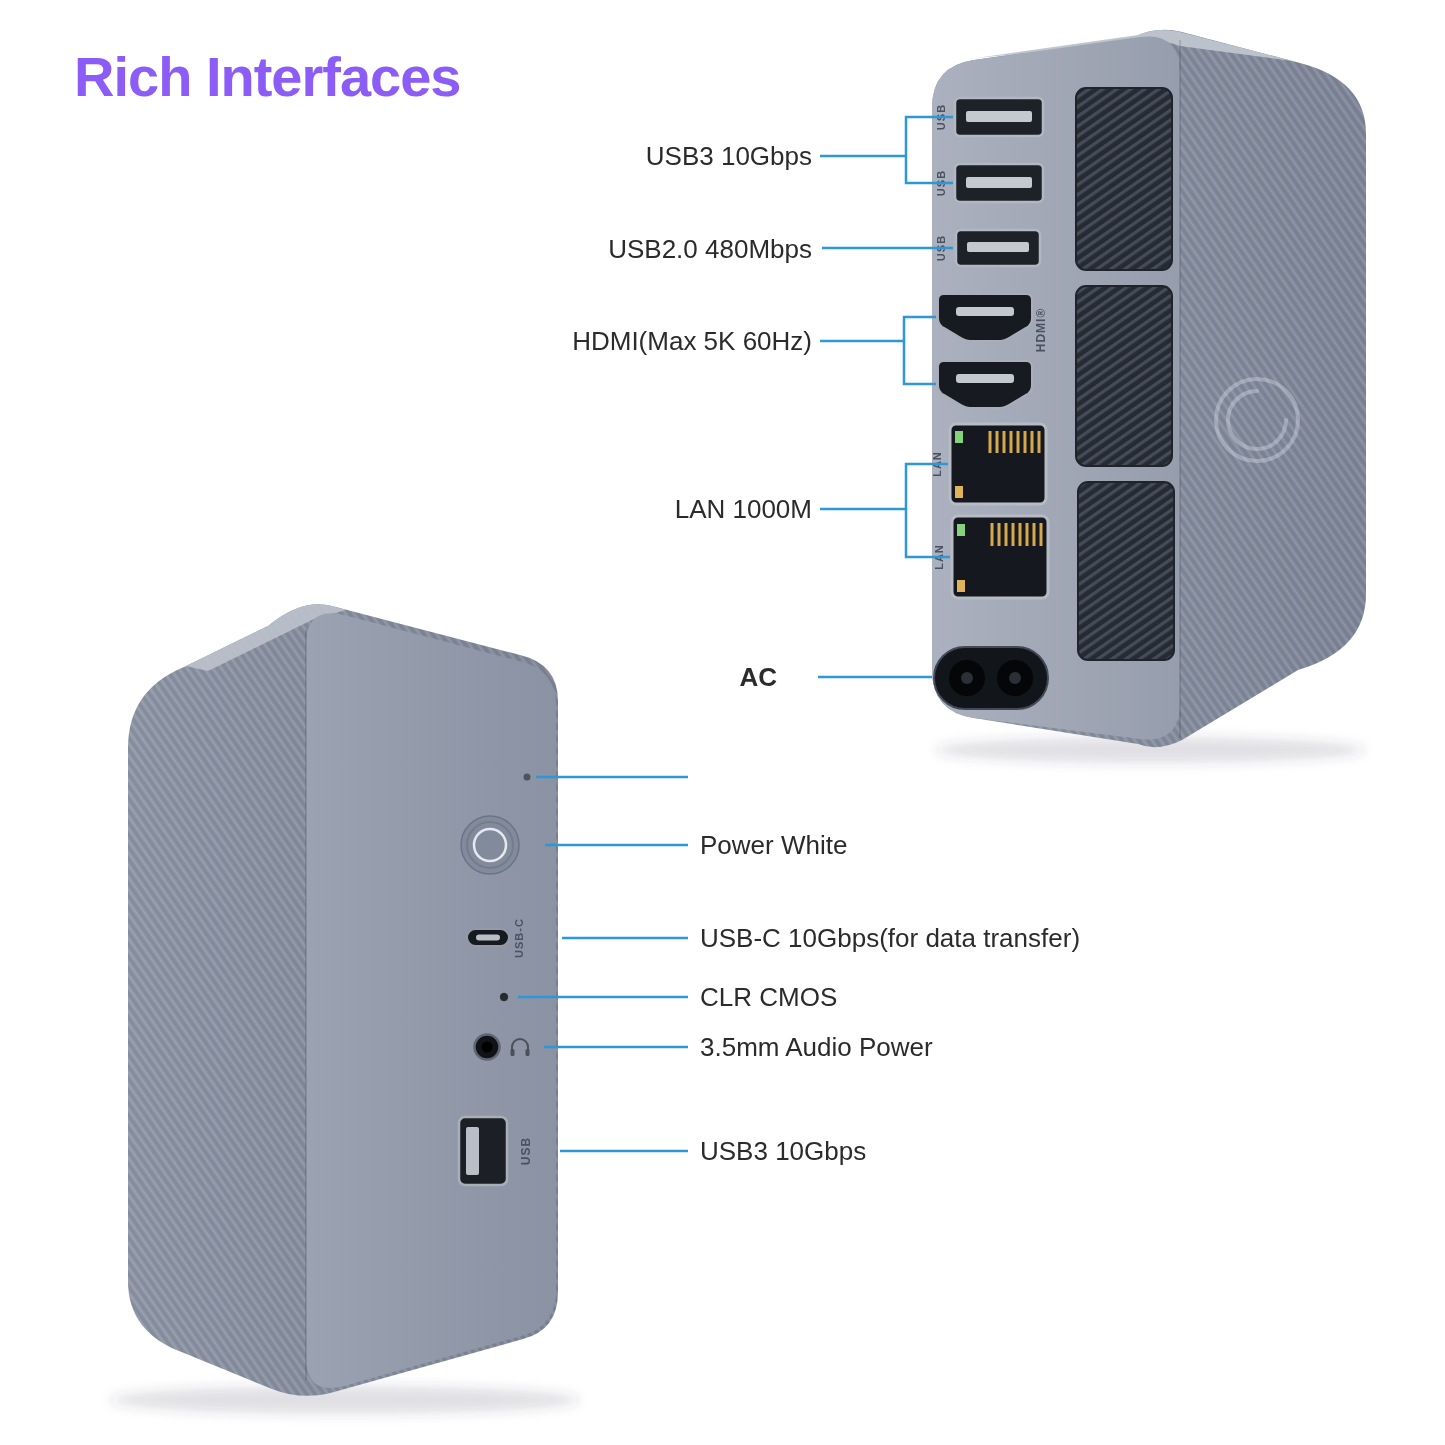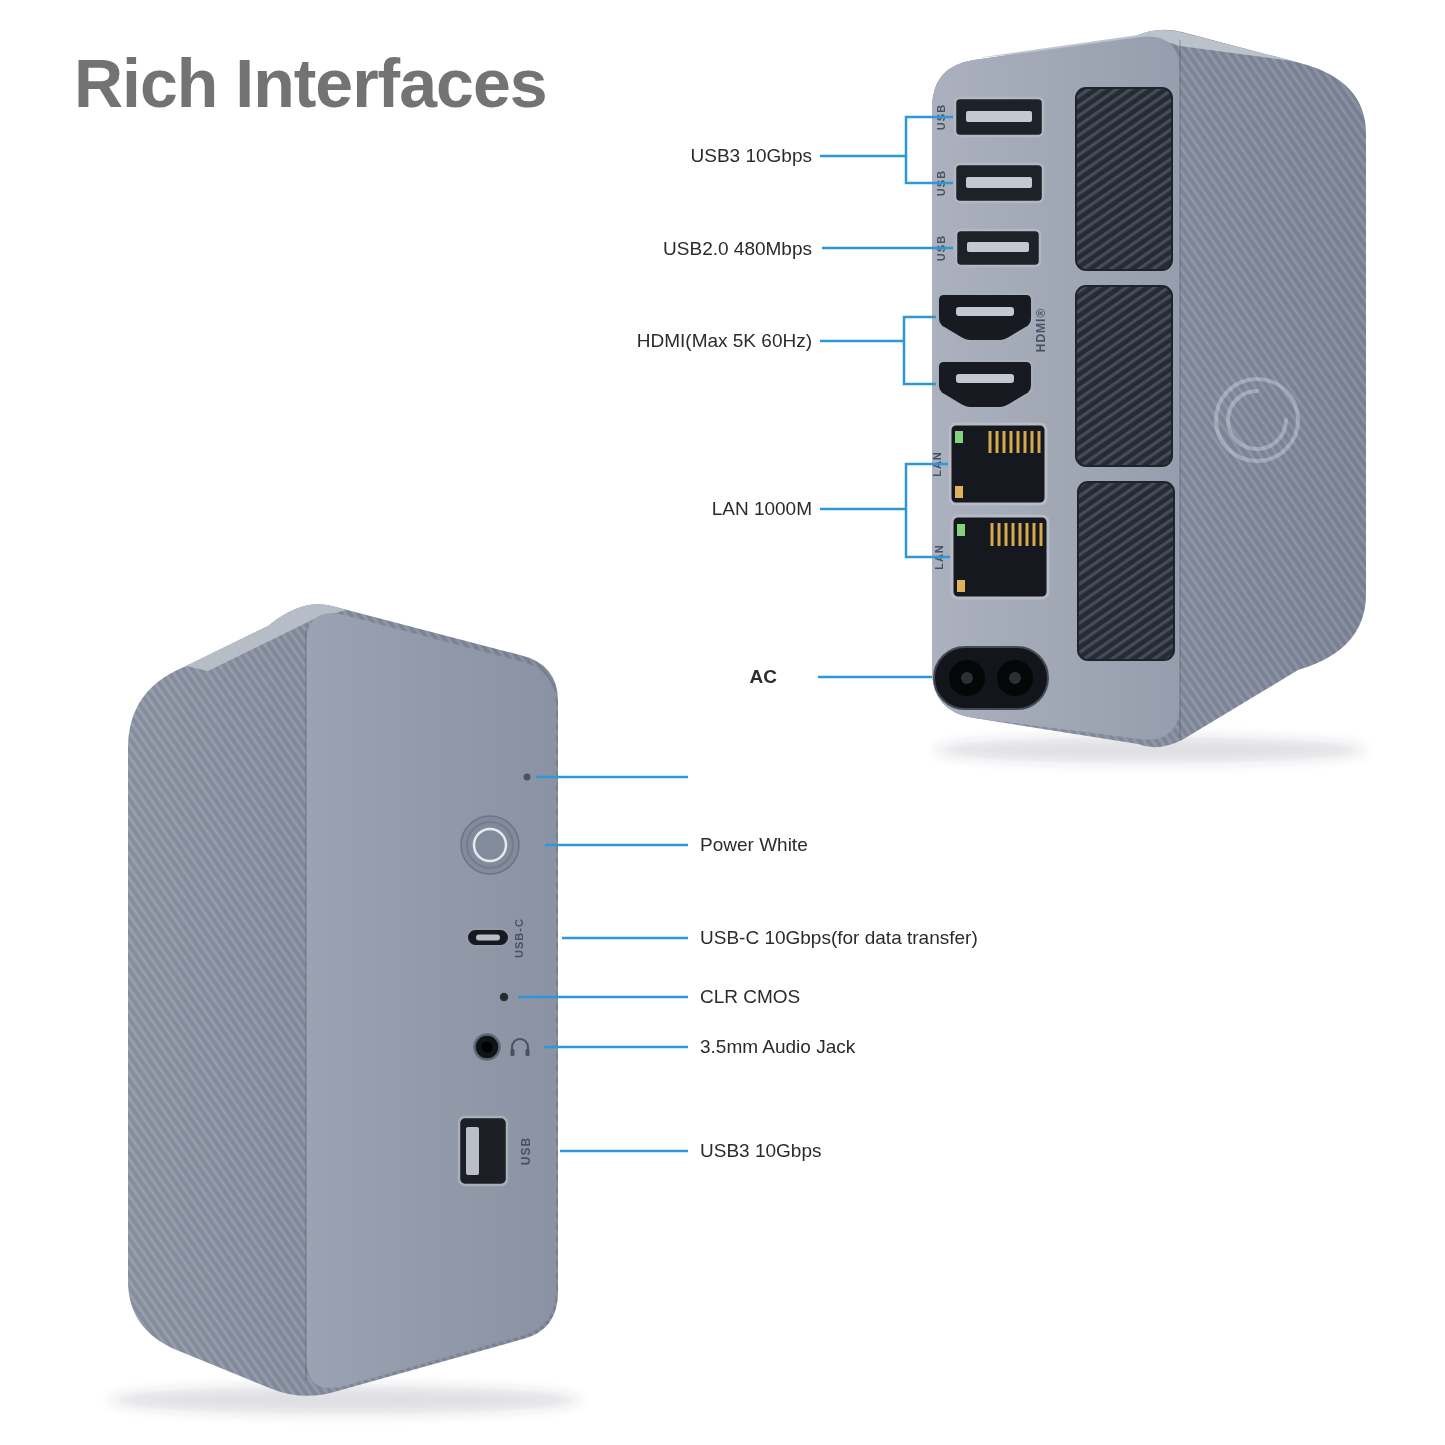--- a/index.html
+++ b/index.html
@@ -3,25 +3,25 @@
 <meta charset="utf-8">
 <style>
   html,body{margin:0;padding:0;background:#ffffff;}
   .canvas{
     position:relative;width:1445px;height:1445px;background:#ffffff;
     font-family:"Liberation Sans",sans-serif;overflow:hidden;
   }
   .scene{position:absolute;left:0;top:0;width:1445px;height:1445px;}
   .title{
     position:absolute;left:74px;top:44px;margin:0;
-    font-size:68px;font-weight:800;letter-spacing:-1px;color:#737373;
+    font-size:56px;font-weight:800;letter-spacing:-1px;color:#8b5cf6;
   }
   .callout-label{
     position:absolute;height:34px;line-height:34px;
-    font-size:19px;color:#2b2b2b;white-space:nowrap;
+    font-size:26px;color:#2b2b2b;white-space:nowrap;
   }
   .right-align{text-align:right;}
   .engrave{
     font-size:11px;font-weight:700;fill:#4a5160;letter-spacing:1px;
     font-family:"Liberation Sans",sans-serif;
   }
   .engrave-lg{font-size:12px;}
 </style>
 </head>
 <body>
@@ -200,16 +200,16 @@
 
   <div class="callout-label right-align" style="right:633px;top:139px;">USB3 10Gbps</div>
   <div class="callout-label right-align" style="right:633px;top:232px;margin-left:45px;">USB2.0 480Mbps</div>
   <div class="callout-label right-align" style="right:633px;top:324px;">HDMI(Max 5K 60Hz)</div>
   <div class="callout-label right-align" style="right:633px;top:492px;margin-left:34px;">LAN 1000M</div>
   <div class="callout-label right-align" style="right:668px;top:660px;font-weight:bold;">AC</div>
 
   <div class="callout-label" style="left:700px;top:828px;">Power White</div>
   <div class="callout-label" style="left:700px;top:921px;text-align:center;">USB-C 10Gbps(for data transfer)</div>
   <div class="callout-label" style="left:700px;top:980px;">CLR CMOS</div>
-  <div class="callout-label" style="left:700px;top:1030px;">3.5mm Audio Jack</div>
+  <div class="callout-label" style="left:700px;top:1030px;">3.5mm Audio Power</div>
   <div class="callout-label" style="left:700px;top:1134px;">USB3 10Gbps</div>
 
 </div>
 
 </body></html>

